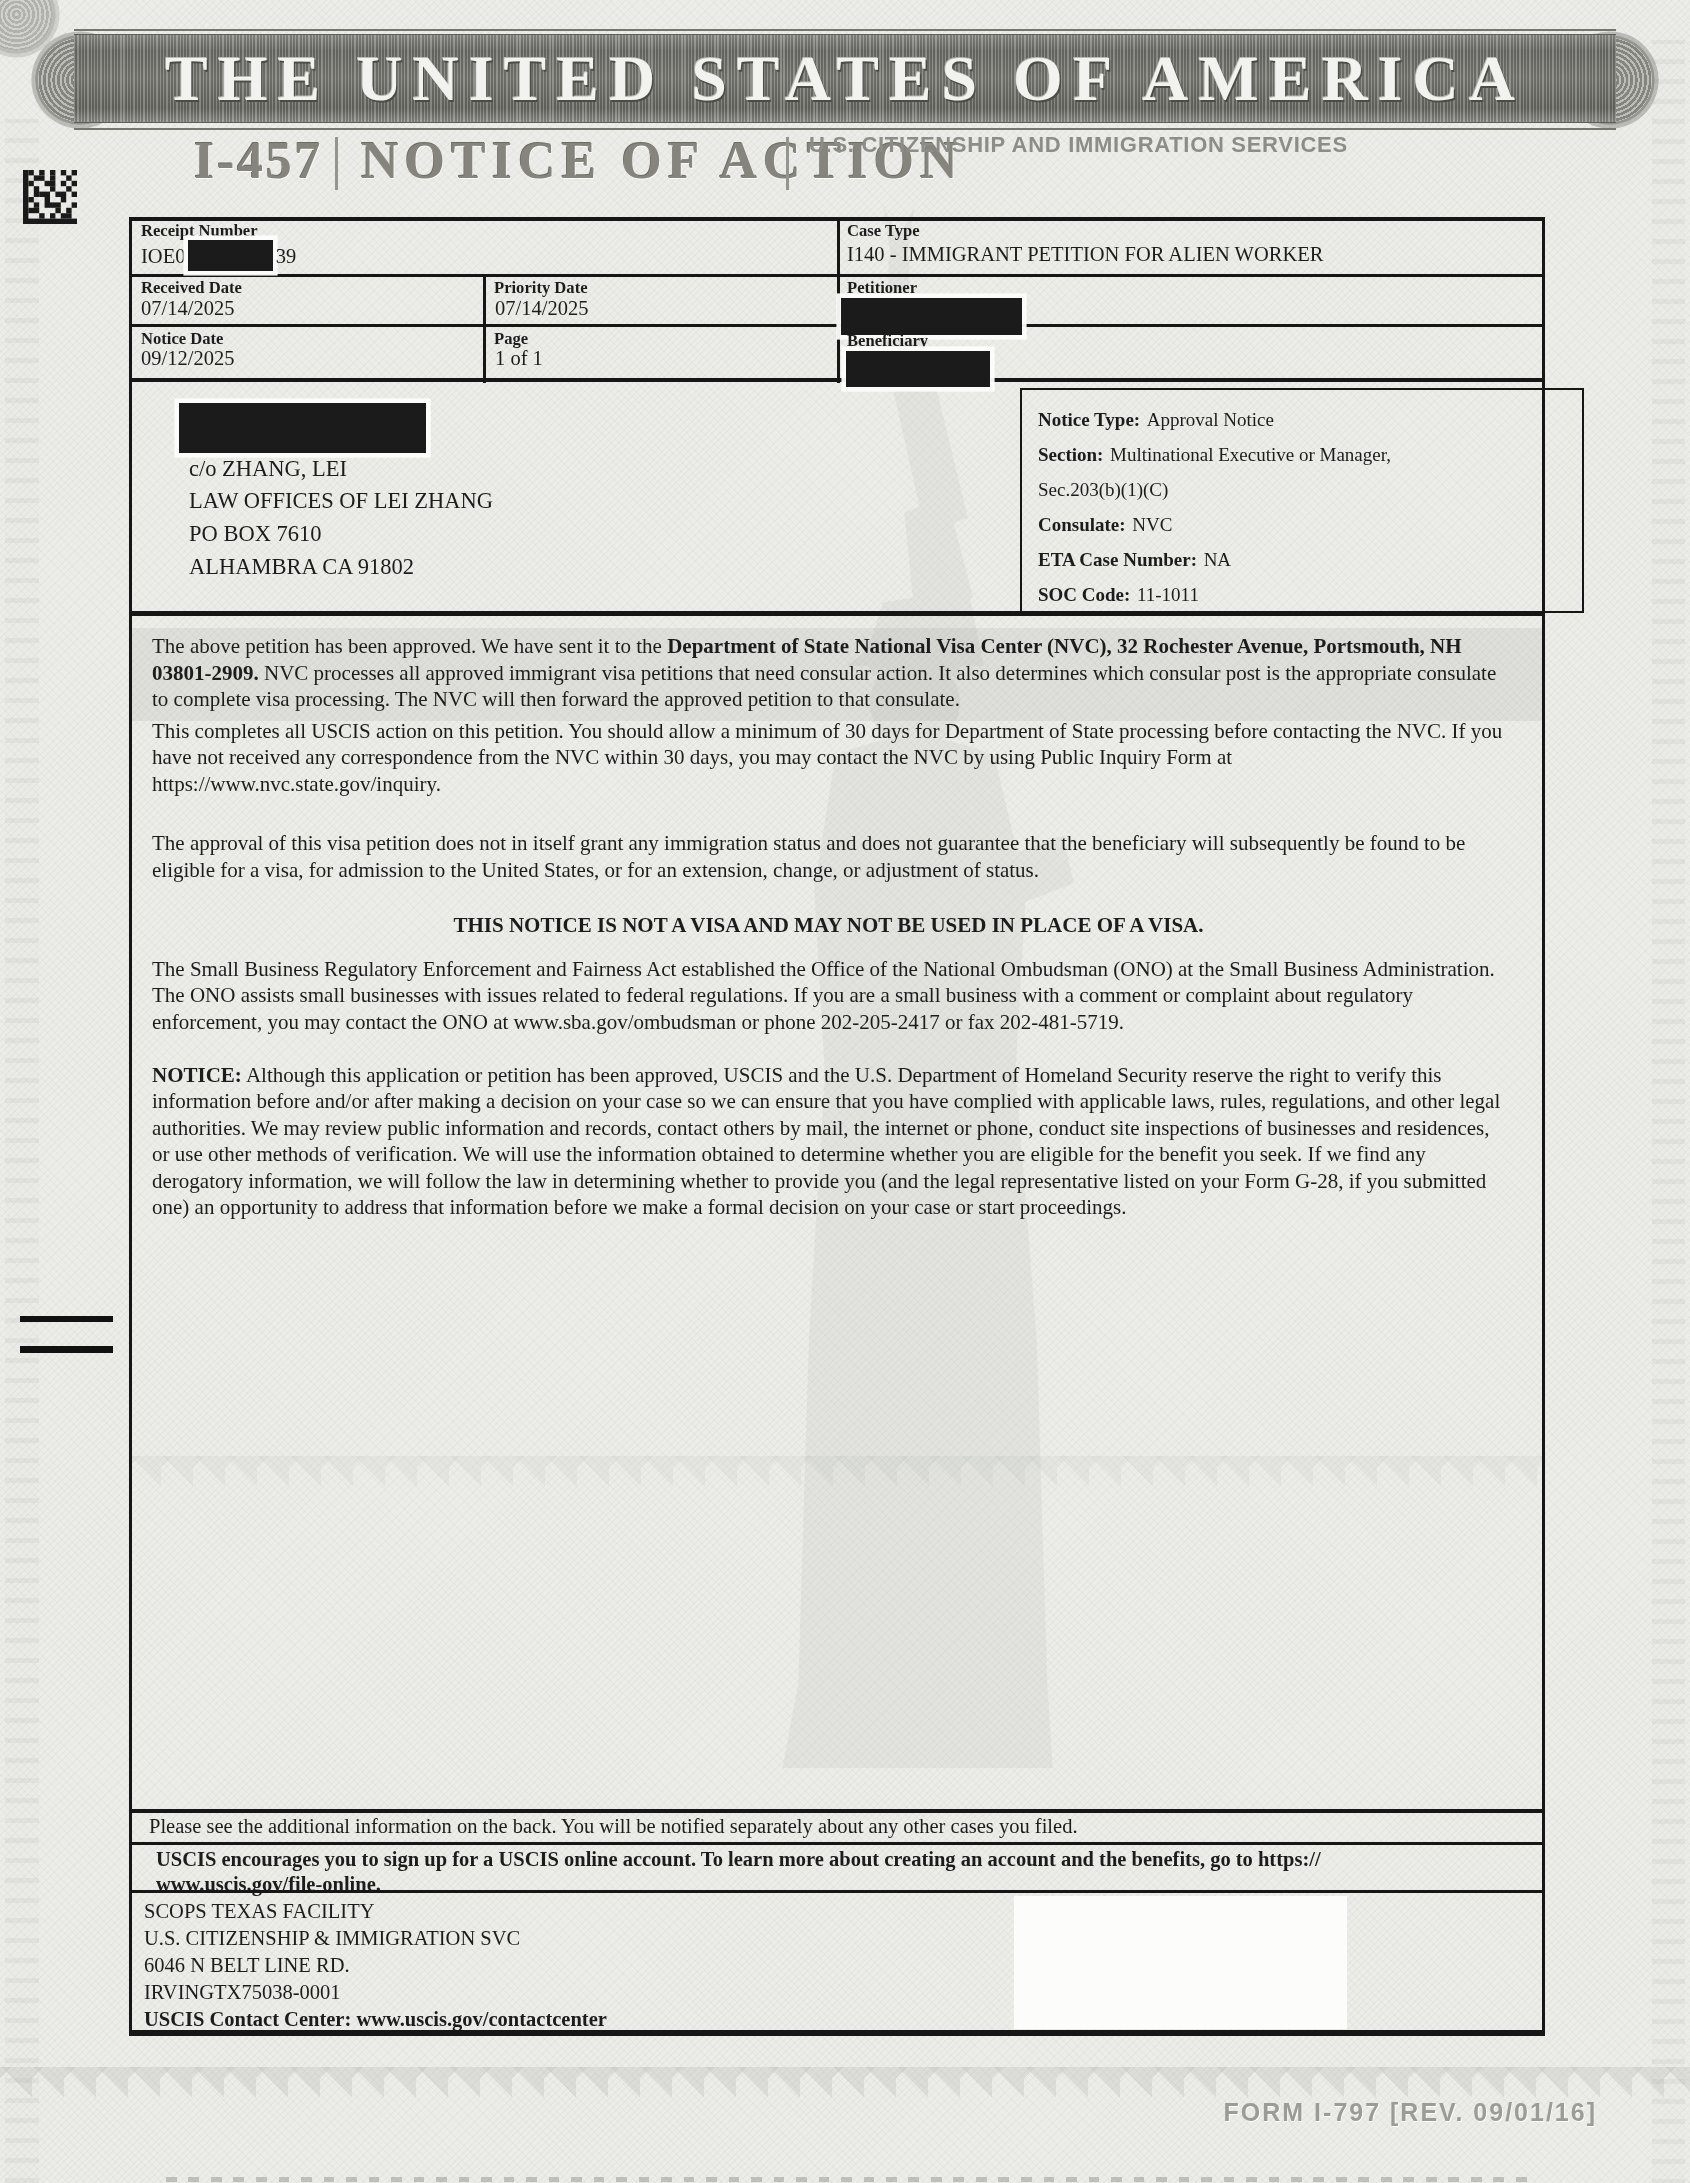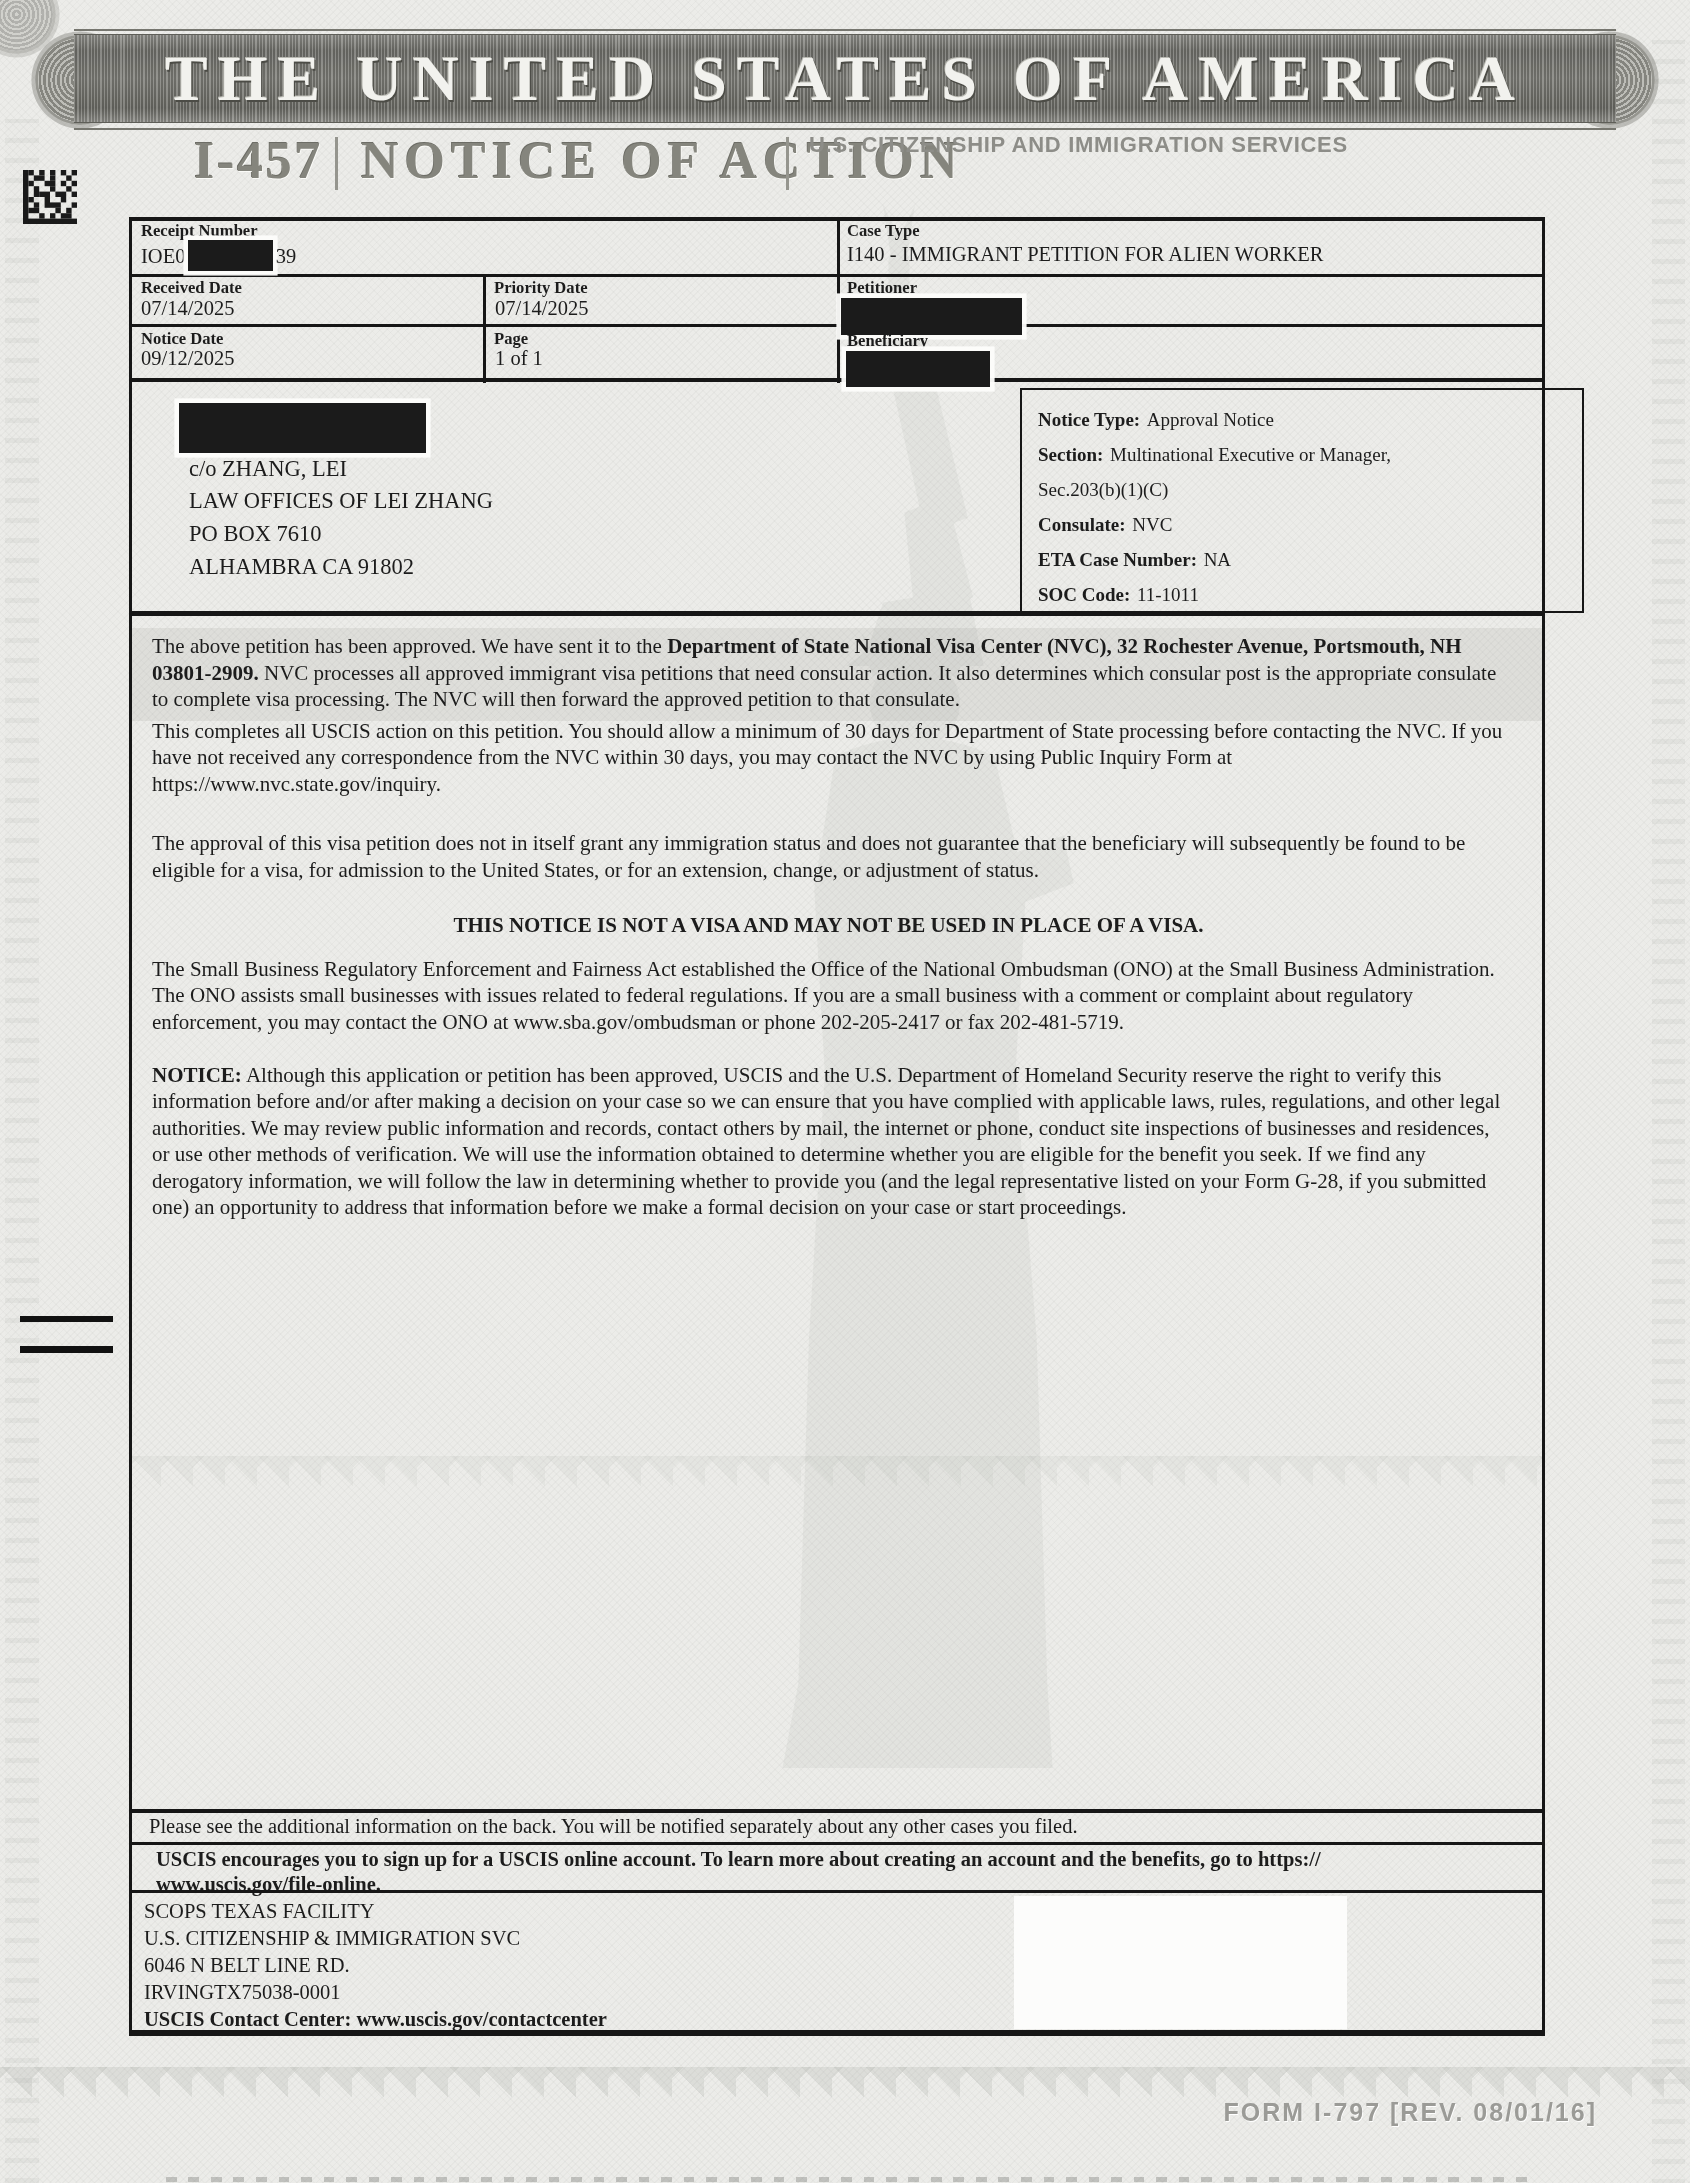--- a/index.html
+++ b/index.html
@@ -219,16 +219,16 @@
     <div>U.S. CITIZENSHIP &amp; IMMIGRATION SVC</div>
     <div>6046 N BELT LINE RD.</div>
     <div>IRVINGTX75038-0001</div>
     <div class="boldrow"><span>USCIS Contact Center:</span> <span>www.uscis.gov/contactcenter</span></div>
   </div>
   <div class="hline" style="left:129px;top:2030px;width:1415px;height:6px;"></div>
 
   <div class="regmark" style="left:20px;top:1316px;width:93px;height:6px;"></div>
   <div class="regmark" style="left:20px;top:1346px;width:93px;height:7.3px;"></div>
 
-  <div class="form-rev">FORM I-797 [REV. 08/01/16]</div>
+  <div class="form-rev">FORM I-797 [REV. 09/01/16]</div>
 
 </div>
 
 
 </body></html>

